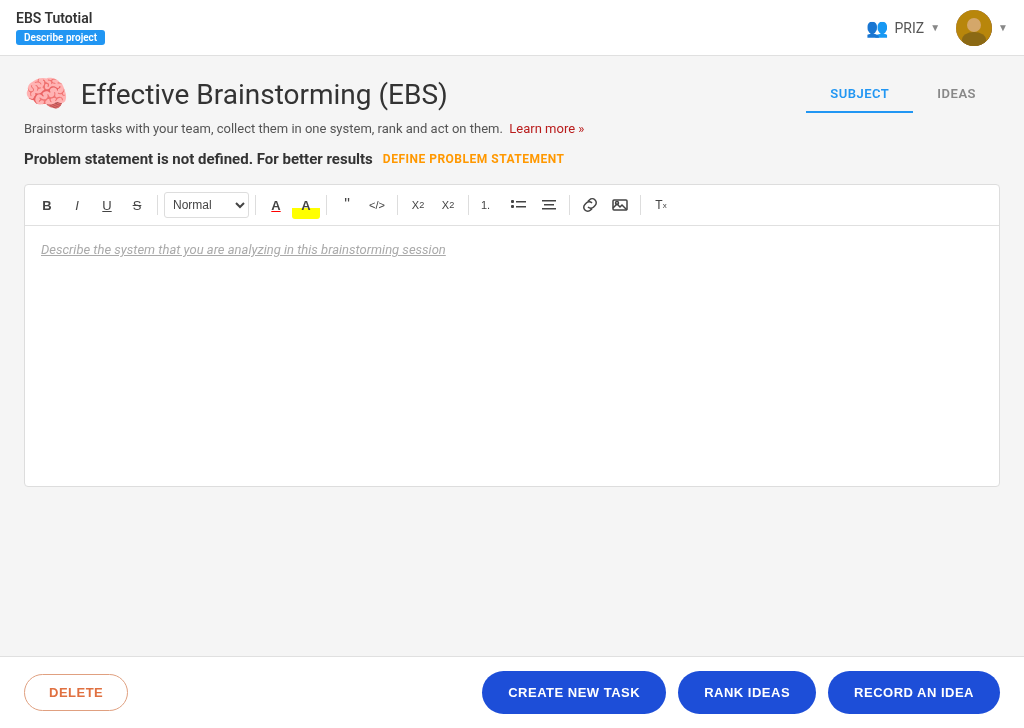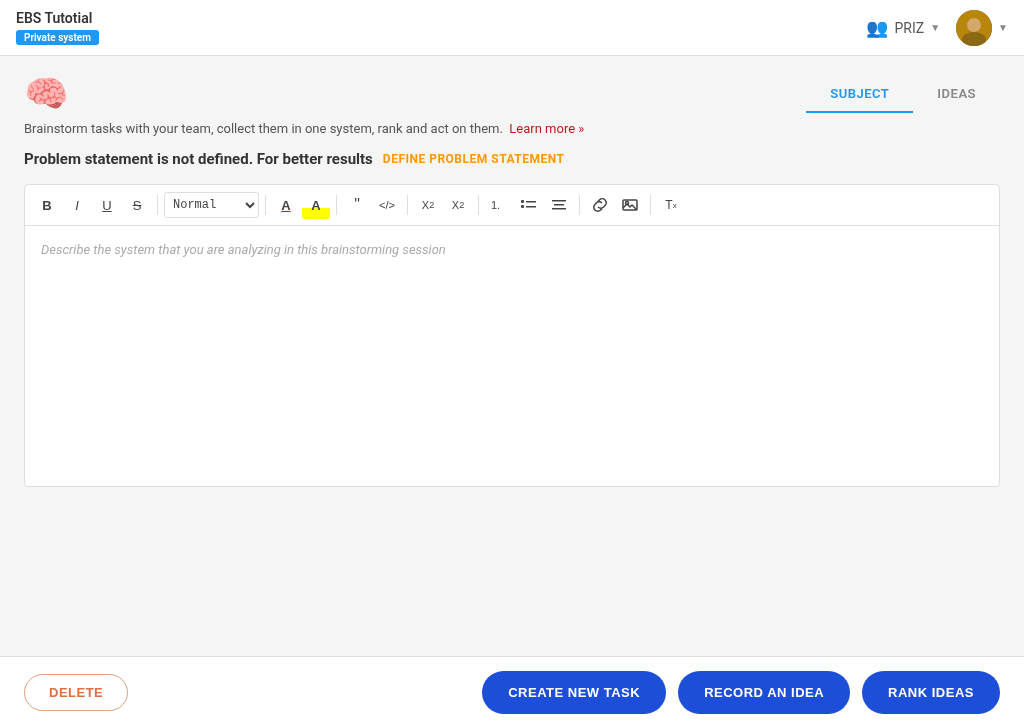--- a/index.html
+++ b/index.html
@@ -206,21 +206,20 @@
     }
     .toolbar-select {
       height: 26px;
       border: 1px solid #ddd;
       border-radius: 3px;
       font-size: 12px;
       padding: 0 4px;
       color: #444;
       background: #fff;
       cursor: pointer;
-      font-family: Liberation Mono, monospace;
     }
 
     
     .editor-area {
       min-height: 260px;
       padding: 16px;
       font-size: 13px;
       color: #aaa;
       font-style: italic;
       outline: none;
@@ -267,21 +266,21 @@
       letter-spacing: 0.5px;
       text-transform: uppercase;
     }
   </style>
 </head>
 <body>
 
 <div class="header">
   <div class="header-left">
     <span class="header-title">EBS Tutotial</span>
-    <span class="private-badge">Private system</span>
+    <span class="private-badge">Describe project</span>
   </div>
   <div class="header-right">
     <div class="user-menu">
       <span class="user-icon">👥</span>
       <span>PRIZ</span>
       <span class="dropdown-arrow">▼</span>
     </div>
     <div class="user-menu">
       <div class="avatar">
         <div class="avatar-img">
@@ -296,20 +295,21 @@
       <span class="dropdown-arrow">▼</span>
     </div>
   </div>
 </div>
 
 <div class="main">
 
   <div class="app-header">
     <div class="app-title-row">
       <span class="brain-icon">🧠</span>
+      <h1 class="app-title">Effective Brainstorming (EBS)</h1>
     </div>
     <div class="tabs">
       <div class="tab active">SUBJECT</div>
       <div class="tab">IDEAS</div>
     </div>
   </div>
 
   <div class="subtitle">
     <span>Brainstorm tasks with your team, collect them in one system, rank and act on them.</span>
     &nbsp;<a href="#">Learn more »</a>
@@ -374,26 +374,26 @@
           <rect x="1" y="3" width="14" height="10" rx="1"></rect>
           <circle cx="5" cy="6" r="1.5"></circle>
           <path d="M1 11l4-4 3 3 2-2 5 5"></path>
         </svg>
       </button>
       <div class="toolbar-divider"></div>
       <button class="toolbar-btn" style="font-size:12px;">T<sub style="font-size:8px;">x</sub></button>
     </div>
 
     <div class="editor-area" contenteditable="true" style="">
-      <span style="color:#aaa; font-style:italic;">Describe the system that you are analyzing in this brainstorming session</span>
+      <span style="color:#aaa; font-style:italic;text-decoration:underline;">Describe the system that you are analyzing in this brainstorming session</span>
     </div>
   </div>
 
 </div>
 
 <div class="bottom-bar">
   <button class="btn-delete">DELETE</button>
   <div class="bottom-actions">
     <button class="btn-orange">CREATE NEW TASK</button>
+    <button class="btn-orange">RANK IDEAS</button>
     <button class="btn-orange">RECORD AN IDEA</button>
-    <button class="btn-orange">RANK IDEAS</button>
   </div>
 </div>
 
 </body></html>

